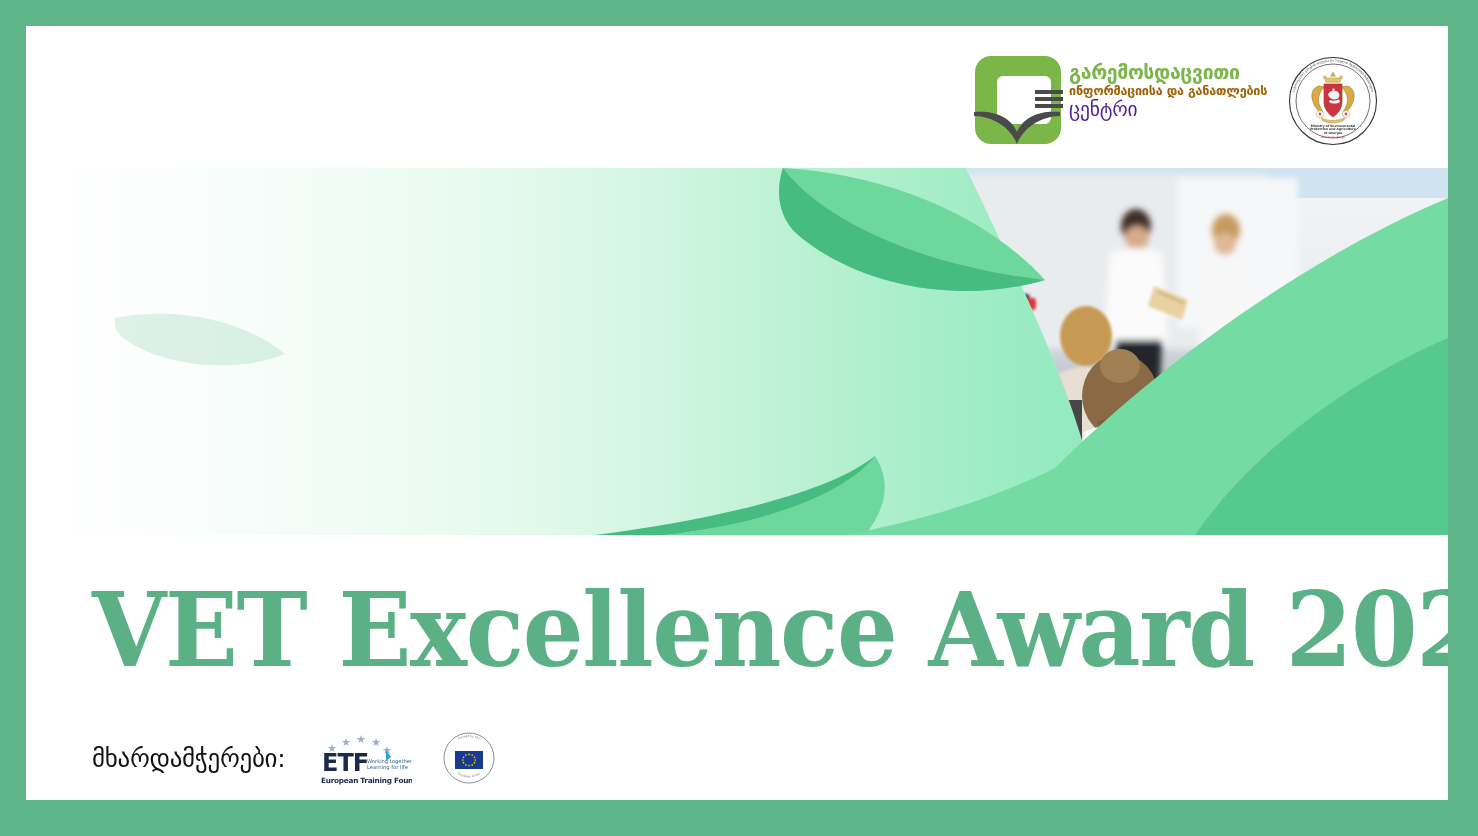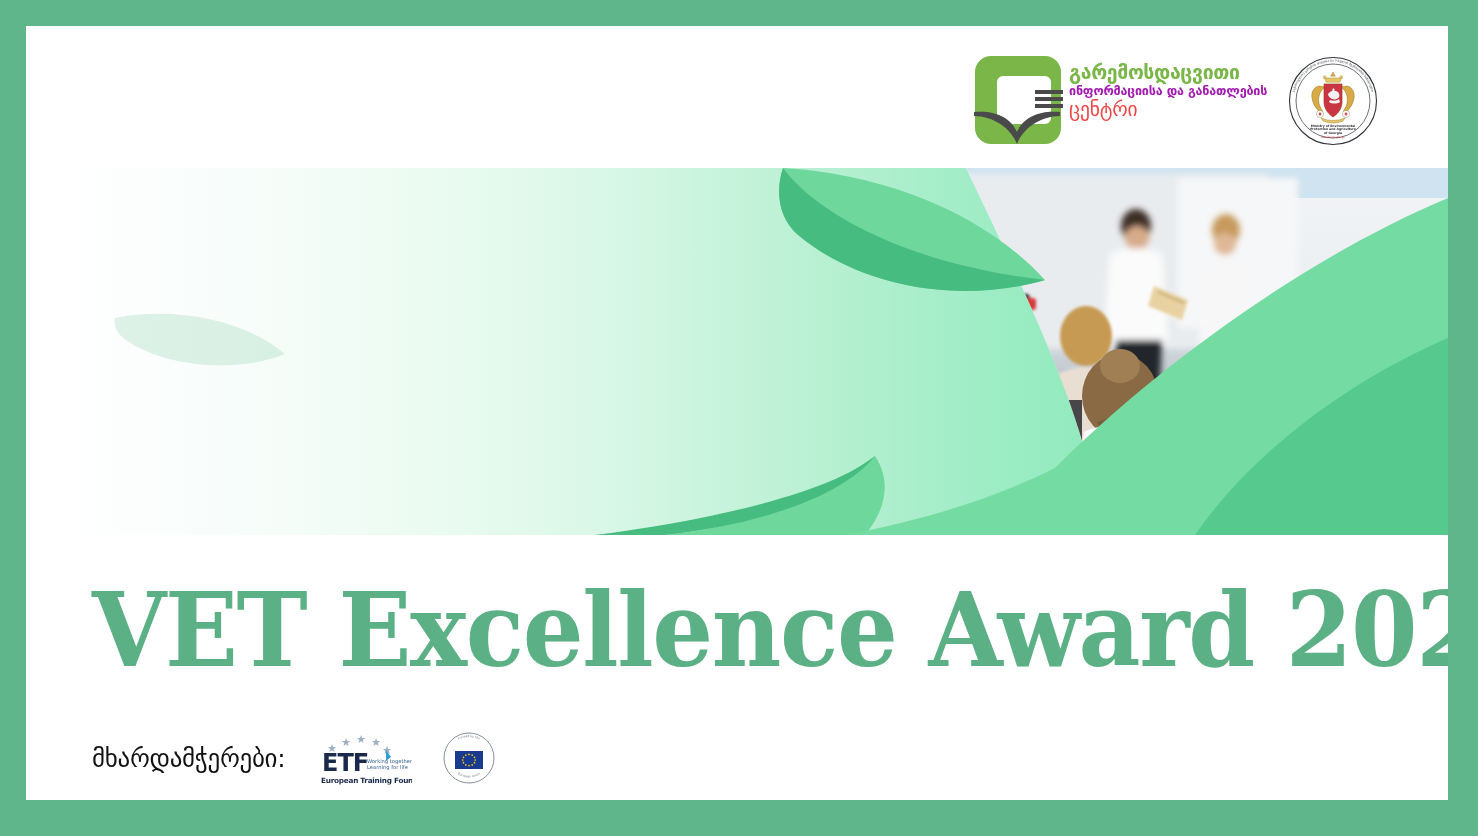--- a/index.html
+++ b/index.html
@@ -68,30 +68,30 @@
     font-weight: bold;
     color: #7ab648;
     letter-spacing: -0.4px;
     line-height: 1.08;
     white-space: nowrap;
   }
   .eiec-l2 {
     font-family: "DejaVu Sans", sans-serif;
     font-size: 12.6px;
     font-weight: bold;
-    color: #a21caf;
+    color: #a16207;
     letter-spacing: -0.2px;
     line-height: 1.25;
     white-space: nowrap;
   }
   .eiec-l3 {
     font-family: "DejaVu Sans", sans-serif;
     font-size: 19.5px;
     font-weight: normal;
-    color: #ef4444;
+    color: #4c1d95;
     letter-spacing: -0.2px;
     line-height: 1.15;
     white-space: nowrap;
   }
 
   
   #ministry-seal {
     position: absolute;
     left: 1262px;
     top: 30px;

